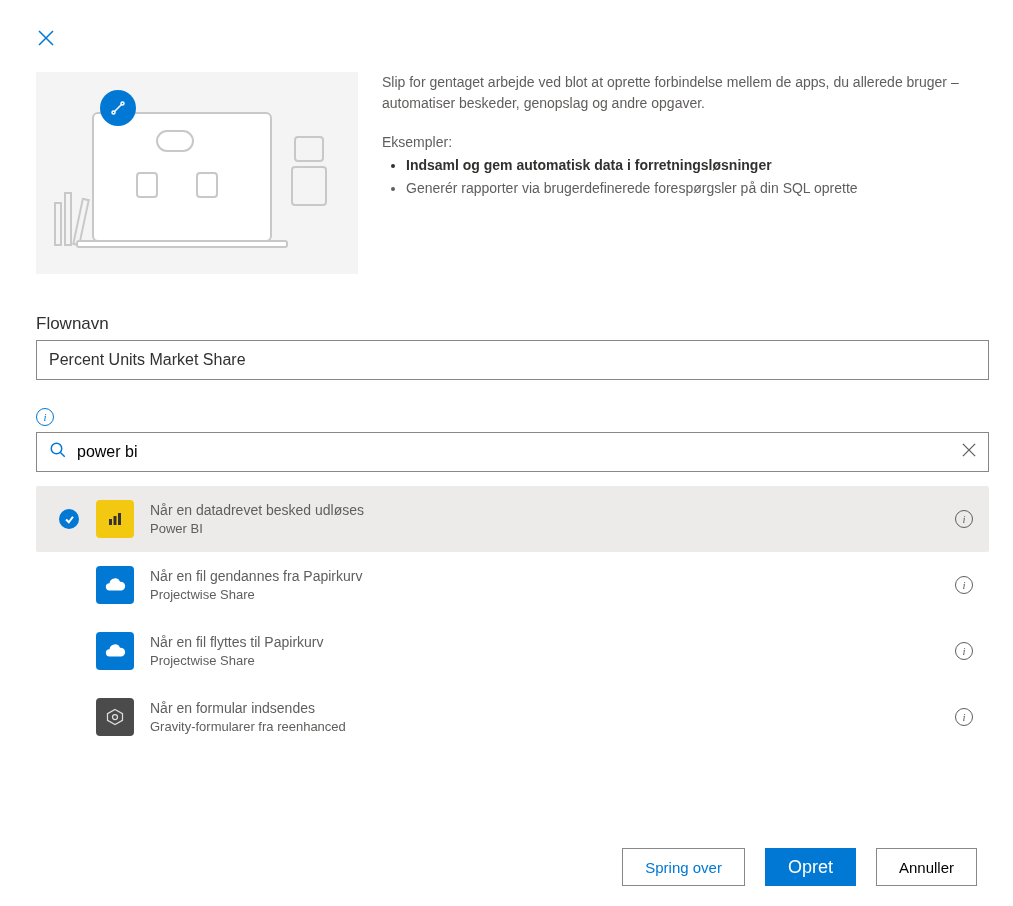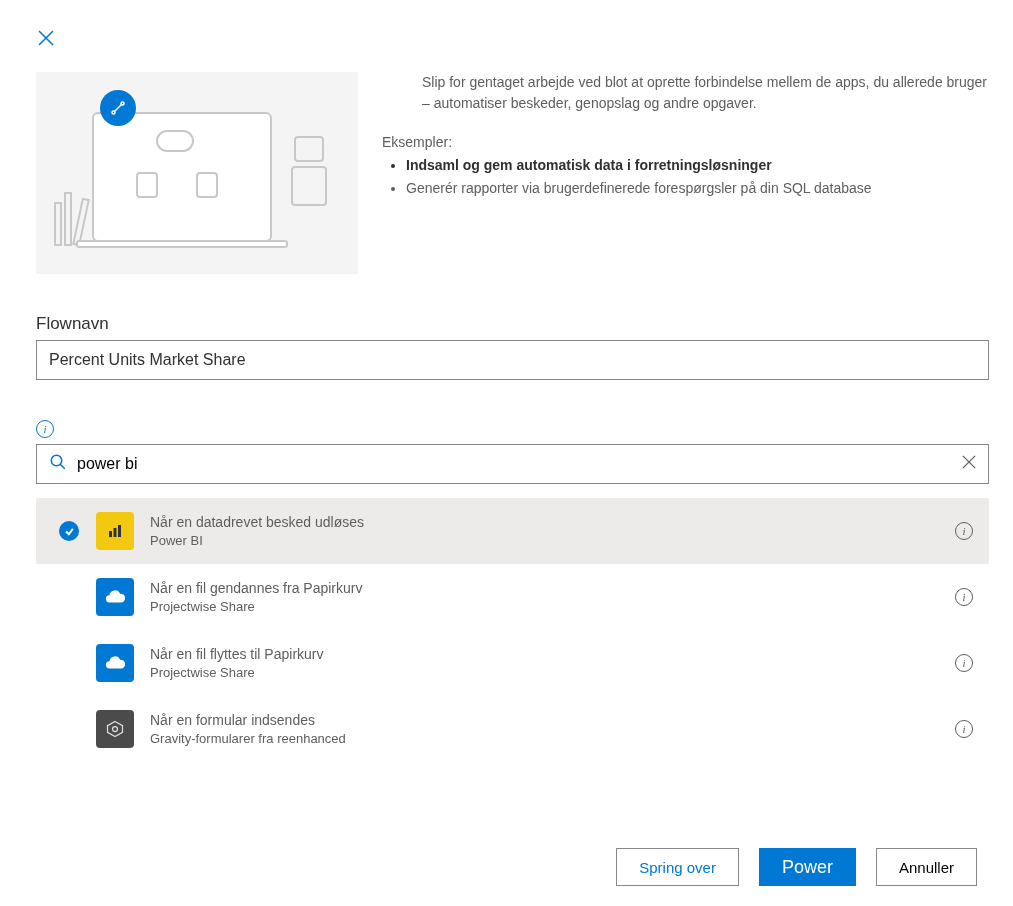--- a/index.html
+++ b/index.html
@@ -74,35 +74,35 @@
   .cloud{position:absolute;left:120px;top:58px;width:38px;height:22px;border:2px solid #c8c8c8;border-radius:12px}
   .db{position:absolute;width:22px;height:26px;border:2px solid #c8c8c8;border-radius:4px}
   .db1{left:100px;top:100px}
   .db2{left:160px;top:100px}
   .robot{position:absolute;right:28px;top:64px;width:42px;height:80px}
   .robot-head{width:30px;height:26px;border:2px solid #c8c8c8;border-radius:4px;margin:0 auto}
   .robot-body{width:36px;height:40px;border:2px solid #c8c8c8;border-radius:4px;margin:4px auto 0}
   .books{position:absolute;left:18px;bottom:28px;display:flex;gap:2px;align-items:flex-end}
   .book{width:8px;border:2px solid #c8c8c8}
   .intro-text { flex:1; color:#605e5c; font-size:14px; line-height:1.5; }
-  .intro-text .desc { margin-bottom:18px;margin-left:40px; }
+  .intro-text .desc { margin-bottom:18px; }
   .examples-label { margin-bottom:2px; }
   .intro-text ul { padding-left:24px; list-style:disc; }
   .intro-text li { margin-bottom:2px; color:#605e5c; }
   .intro-text li.bold { font-weight:600; color:#323130; }
 
   .field-label { font-size:17px; color:#323130; margin-bottom:6px; display:flex; align-items:center; gap:8px; }
   .info-circle {
     width:18px;height:18px;border:1.5px solid #0078d4;border-radius:50%;
     display:inline-flex;align-items:center;justify-content:center;
     font-size:11px;color:#0078d4;font-style:italic;font-family:serif;
   }
   .text-input {
     width:100%; border:1px solid #8a8886; padding:10px 12px;
-    font-size:16px; color:#323130; outline:none; margin-bottom:40px;
+    font-size:16px; color:#323130; outline:none; margin-bottom:28px;
     font-family:inherit;
   }
   .search-wrap {
     position:relative; border:1px solid #8a8886; display:flex;
     align-items:center; padding:0 12px; margin-bottom:14px;
   }
   .search-wrap .search-icon { color:#0078d4; margin-right:10px; }
   .search-wrap input { border:none; outline:none; flex:1; font-size:16px; padding:10px 0; font-family:inherit; }
   .search-wrap .clear-icon { color:#605e5c; cursor:pointer; font-size:16px; }
 
@@ -194,21 +194,21 @@
               <circle cx="18" cy="6" r="2"></circle>
               <path d="M7 17 C10 14 14 10 17 7"></path>
             </svg>
         </div>
       </div>
       <div class="intro-text">
         <div class="desc">Slip for gentaget arbejde ved blot at oprette forbindelse mellem de apps, du allerede bruger – automatiser beskeder, genopslag og andre opgaver.</div>
         <div class="examples-label">Eksempler:</div>
         <ul>
           <li class="bold">Indsaml og gem automatisk data i forretningsløsninger</li>
-          <li>Generér rapporter via brugerdefinerede forespørgsler på din SQL database</li>
+          <li>Generér rapporter via brugerdefinerede forespørgsler på din SQL oprette</li>
         </ul>
       </div>
     </div>
 
     <div class="field-label">
       <span>Flownavn</span>
     </div>
     <input class="text-input" value="Percent Units Market Share" style="">
 
     <div class="field-label">
@@ -296,17 +296,17 @@
         </div>
         <div class="info-icon">i</div>
       </div>
 
 
     </div>
   </div>
 
   <div class="footer">
     <button class="btn link">Spring over</button>
-    <button class="btn primary">Power</button>
+    <button class="btn primary">Opret</button>
     <button class="btn">Annuller</button>
   </div>
 
 </div>
 
 </body></html>

